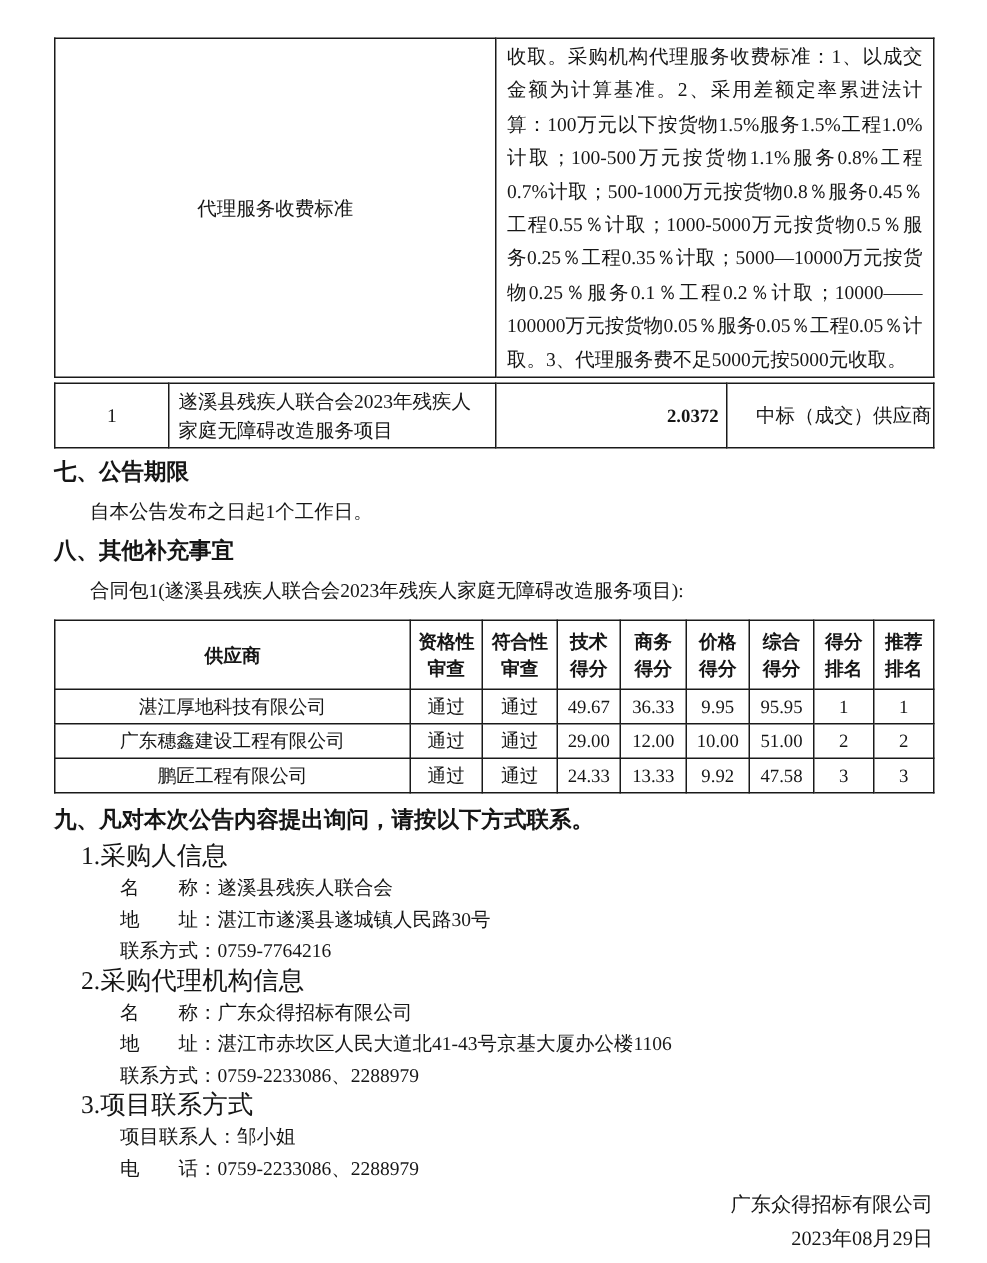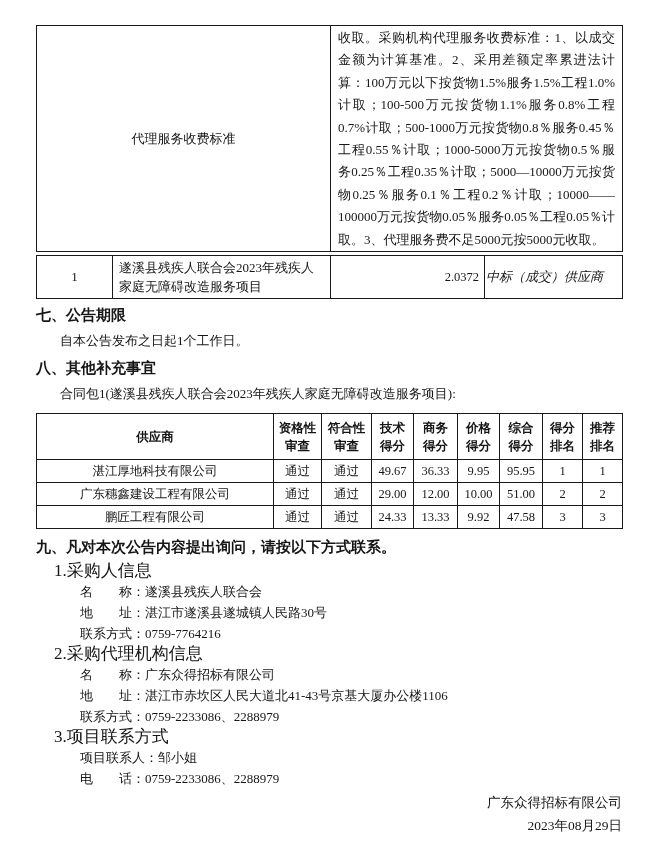--- a/index.html
+++ b/index.html
@@ -22,22 +22,22 @@
   .fee-label{width:294px;text-align:center;vertical-align:middle;}
   .fee-text{
     width:292px;padding:1px 7px 0 7px;
     line-height:22.4px;text-align:justify;vertical-align:top;
   }
   
   .pkg{margin-top:3px;}
   .pkg td{height:41px;vertical-align:middle;}
   .pkg .c1{width:76px;text-align:center;}
   .pkg .c2{width:218px;padding:2px 6px;line-height:19px;text-align:left;margin-top:44px;}
-  .pkg .c3{width:154px;text-align:right;padding-right:5px;font-size:12.5px;}
-  .pkg .c4{width:138px;text-align:left;font-style:italic;}
+  .pkg .c3{width:154px;text-align:right;padding-right:5px;font-size:12.5px;font-weight:bold;}
+  .pkg .c4{width:138px;text-align:right;}
 
   
   h2{font-size:15px;font-weight:bold;margin:6px 0 0 0;line-height:21px;}
   h2.mt{margin-top:8px;}
   .para{margin:6px 0 0 24px;line-height:18px;}
 
   
   .score{margin-top:10px;}
   .score th{
     font-weight:bold;font-size:12.5px;line-height:18px;

